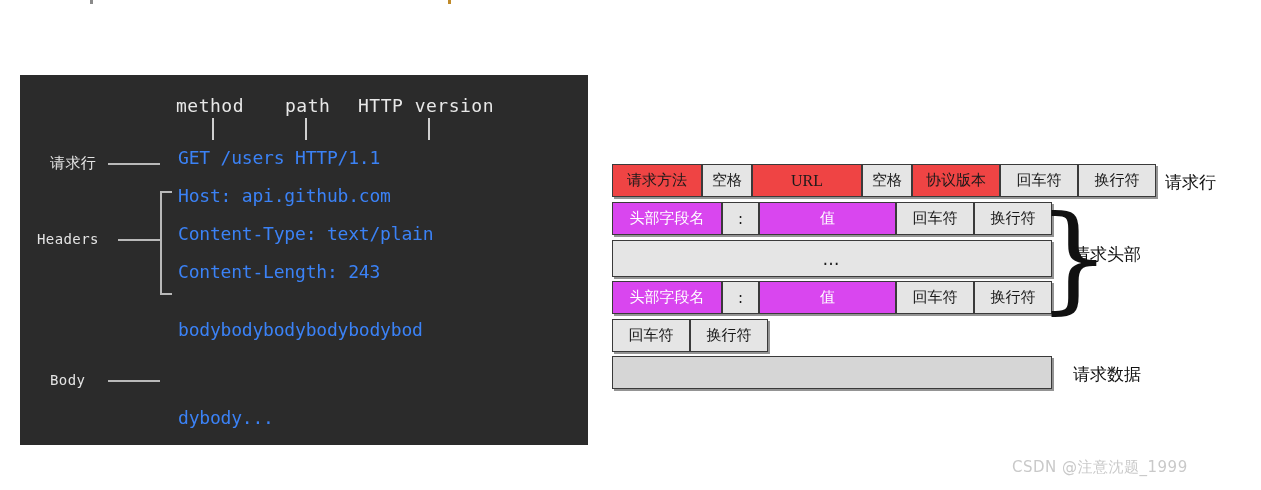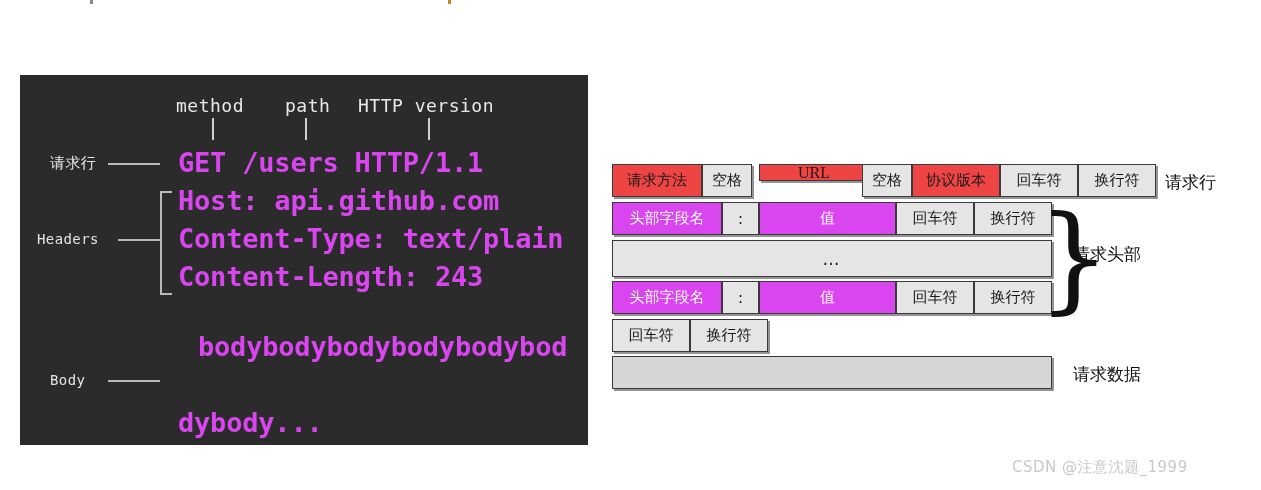--- a/index.html
+++ b/index.html
@@ -34,25 +34,24 @@
     white-space: pre;
   }
   .tick {
     position: absolute;
     width: 2px;
     background: #cfcfcf;
   }
   .big-line {
     position: absolute;
     font-family: "DejaVu Sans Mono", "Liberation Mono", monospace;
-    font-size: 27px;
-    color: #d946ef;
+    font-size: 18px;
+    color: #3b82f6;
     white-space: pre;
     letter-spacing: -0.2px;
-    font-weight: bold;
   }
   .side-label {
     position: absolute;
     font-family: "DejaVu Sans Mono", "Liberation Mono", monospace;
     font-size: 14px;
     color: #e4e4e4;
     white-space: pre;
     letter-spacing: 0.4px;
   }
   .side-label.cjk {
@@ -149,39 +148,39 @@
   <div class="tick" style="left:192px;top:43px;height:22px;"></div>
   <div class="tick" style="left:285px;top:43px;height:22px;"></div>
   <div class="tick" style="left:408px;top:43px;height:22px;"></div>
 
   <div class="big-line" style="left:158px;top:72px;">GET /users HTTP/1.1</div>
 
   <div class="big-line" style="left:158px;top:110px;">Host: api.github.com</div>
   <div class="big-line" style="left:158px;top:148px;">Content-Type: text/plain</div>
   <div class="big-line" style="left:158px;top:186px;">Content-Length: 243</div>
 
-  <div class="big-line" style="left:158px;top:256px;margin-left:20px;">bodybodybodybodybodybod</div>
+  <div class="big-line" style="left:158px;top:244px;">bodybodybodybodybodybod</div>
   <div class="big-line" style="left:158px;top:332px;">dybody...</div>
 
   <div class="side-label cjk" style="left:30px;top:79px;">请求行</div>
   <div class="dash" style="left:88px;top:88px;width:52px;"></div>
 
   <div class="side-label" style="left:17px;top:156px;">Headers</div>
   <div class="dash" style="left:98px;top:164px;width:44px;"></div>
   <div class="sq-bracket" style="left:140px;top:116px;height:100px;"></div>
 
   <div class="side-label" style="left:30px;top:297px;">Body</div>
   <div class="dash" style="left:88px;top:305px;width:52px;"></div>
 </div>
 
 <div id="table-diagram">
 
   <div class="cell light" style="left:0px;top:0px;width:90px;height:33px;">请求方法</div>
   <div class="cell white" style="left:90px;top:0px;width:50px;height:33px;">空格</div>
-  <div class="cell light serif" style="left:147px;top:0px;width:110px;height:17px;">URL</div>
+  <div class="cell light serif" style="left:140px;top:0px;width:110px;height:33px;">URL</div>
   <div class="cell white" style="left:250px;top:0px;width:50px;height:33px;">空格</div>
   <div class="cell light" style="left:300px;top:0px;width:88px;height:33px;">协议版本</div>
   <div class="cell white" style="left:388px;top:0px;width:78px;height:33px;">回车符</div>
   <div class="cell white" style="left:466px;top:0px;width:78px;height:33px;">换行符</div>
   <div class="row-label" style="left:553px;top:7px;">请求行</div>
 
   <div class="cell dark" style="left:0px;top:38px;width:110px;height:33px;">头部字段名</div>
   <div class="cell white" style="left:110px;top:38px;width:37px;height:33px;">:</div>
   <div class="cell dark" style="left:147px;top:38px;width:137px;height:33px;">值</div>
   <div class="cell white" style="left:284px;top:38px;width:78px;height:33px;">回车符</div>

